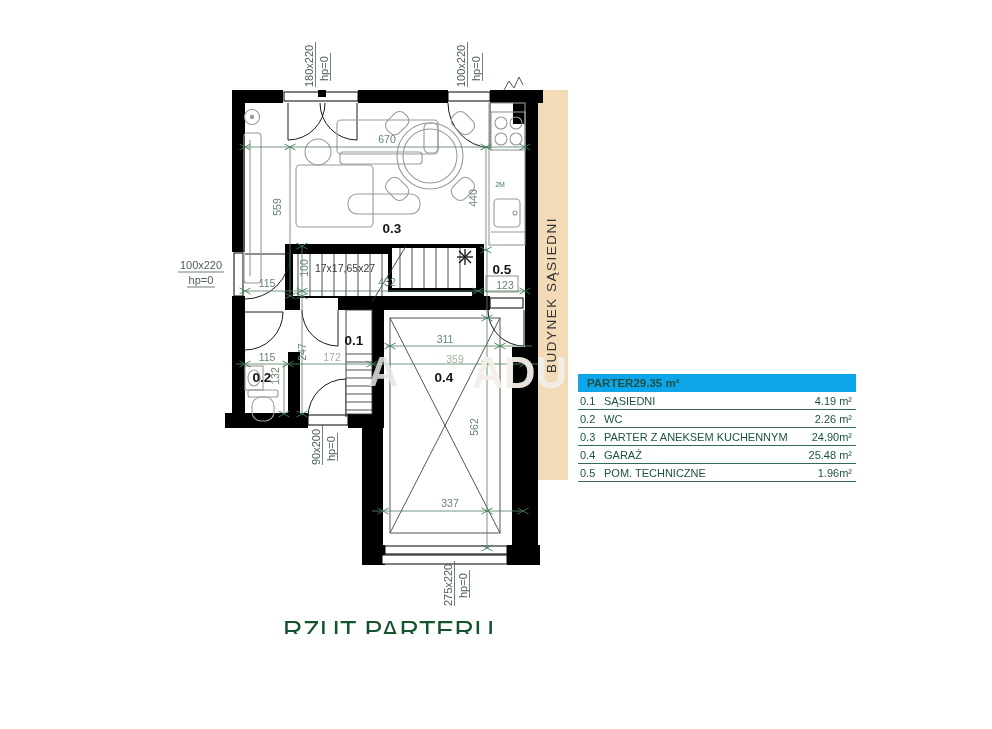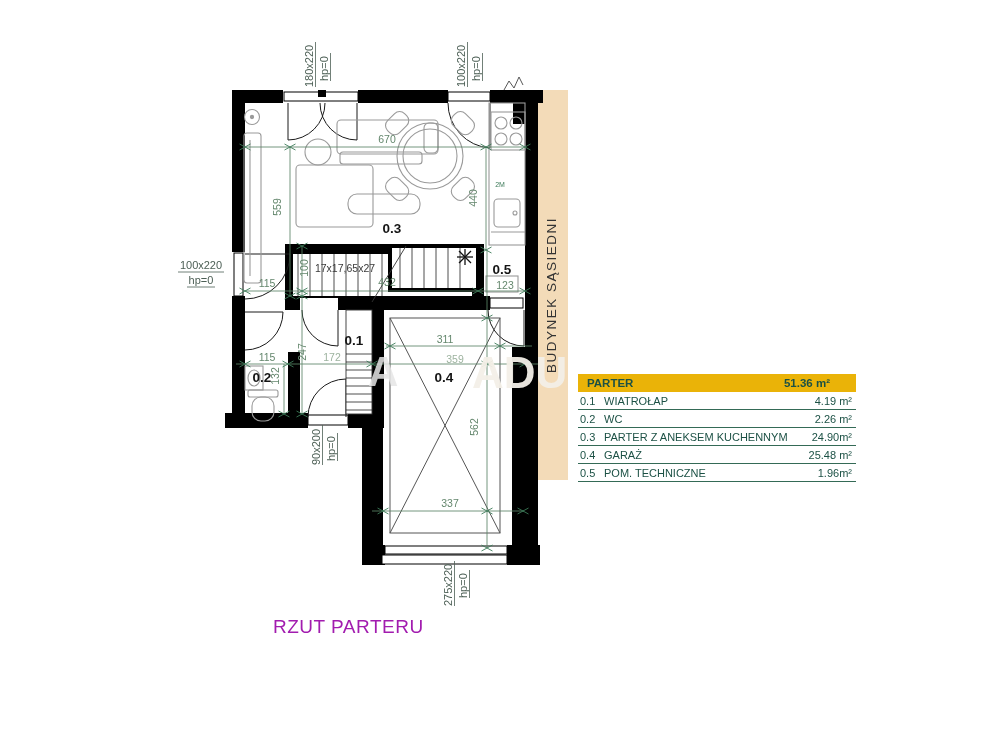--- a/index.html
+++ b/index.html
@@ -12,28 +12,28 @@
   .roomlbl{fill:#141414;font-weight:bold;font-size:13.5px;}
   .openlbl{fill:#4c5f55;font-size:11px;}
   .stairnote{fill:#3a3a3a;font-size:10.5px;}
   .gline{stroke:#5b8468;stroke-width:0.9;fill:none;opacity:0.95;}
   .tickg{stroke:#3c7a58;stroke-width:0.9;}
   .wall{fill:#000000;}
   .furn{stroke:#9a9a9a;stroke-width:1.1;fill:none;}
   .thinblk{stroke:#1a1a1a;stroke-width:1;fill:none;}
   .frame{stroke:#000;stroke-width:1;fill:#ffffff;}
   .legend{position:absolute;left:578px;top:374px;width:278px;color:#1c5145;}
-  .legend-header{display:flex;justify-content:space-between;align-items:center;
-     background:#eab308;padding:3px 26px 3px 9px;font-size:11.5px;font-weight:bold;}
+  .legend-header{display:flex;justify-content:flex-start;align-items:center;
+     background:#0ea5e9;padding:3px 9px 3px 9px;font-size:11.5px;font-weight:bold;}
   .legend-row{display:flex;justify-content:space-between;align-items:center;
      border-bottom:1px solid #346a56;padding:2.5px 4px 2.5px 2px;font-size:11px;}
   .legend-row .rid{display:inline-block;width:24px;}
   .legend-row .rname{flex:1;text-align:left;}
   .legend-row .rarea{text-align:right;}
-  .plan-title{position:absolute;left:273px;top:616px;font-size:19px;color:#a21caf;
+  .plan-title{position:absolute;left:283px;top:616px;font-size:27px;color:#14532d;
      letter-spacing:0.5px;}
   .neighbor{fill:#333333;font-size:13.5px;letter-spacing:1.5px;}
   .wm-right{fill:#f4f0e8;font-size:44px;font-weight:bold;opacity:0.95;}
   .wm-left{fill:#e6e6e6;font-size:42px;font-weight:bold;opacity:0.85;}
 </style>
 </head>
 <body>
 
 <div class="canvas">
 
@@ -334,25 +334,25 @@
 
   <text class="neighbor" transform="rotate(-90 556 295)" x="556" y="295" text-anchor="middle">BUDYNEK SĄSIEDNI</text>
 
   <text class="wm-left" x="368" y="386">A</text>
   <text class="wm-right" x="472" y="388">ADU</text>
 </svg>
 
 <div class="legend">
   <div class="legend-header">
     <span>PARTER</span>
-    <span>51.36 m²</span>
+    <span>29.35 m²</span>
   </div>
   <div class="legend-row">
     <span class="rid">0.1</span>
-    <span class="rname">WIATROŁAP</span>
+    <span class="rname">SĄSIEDNI</span>
     <span class="rarea">4.19 m²</span>
   </div>
   <div class="legend-row">
     <span class="rid">0.2</span>
     <span class="rname">WC</span>
     <span class="rarea">2.26 m²</span>
   </div>
   <div class="legend-row">
     <span class="rid">0.3</span>
     <span class="rname">PARTER Z ANEKSEM KUCHENNYM</span>

